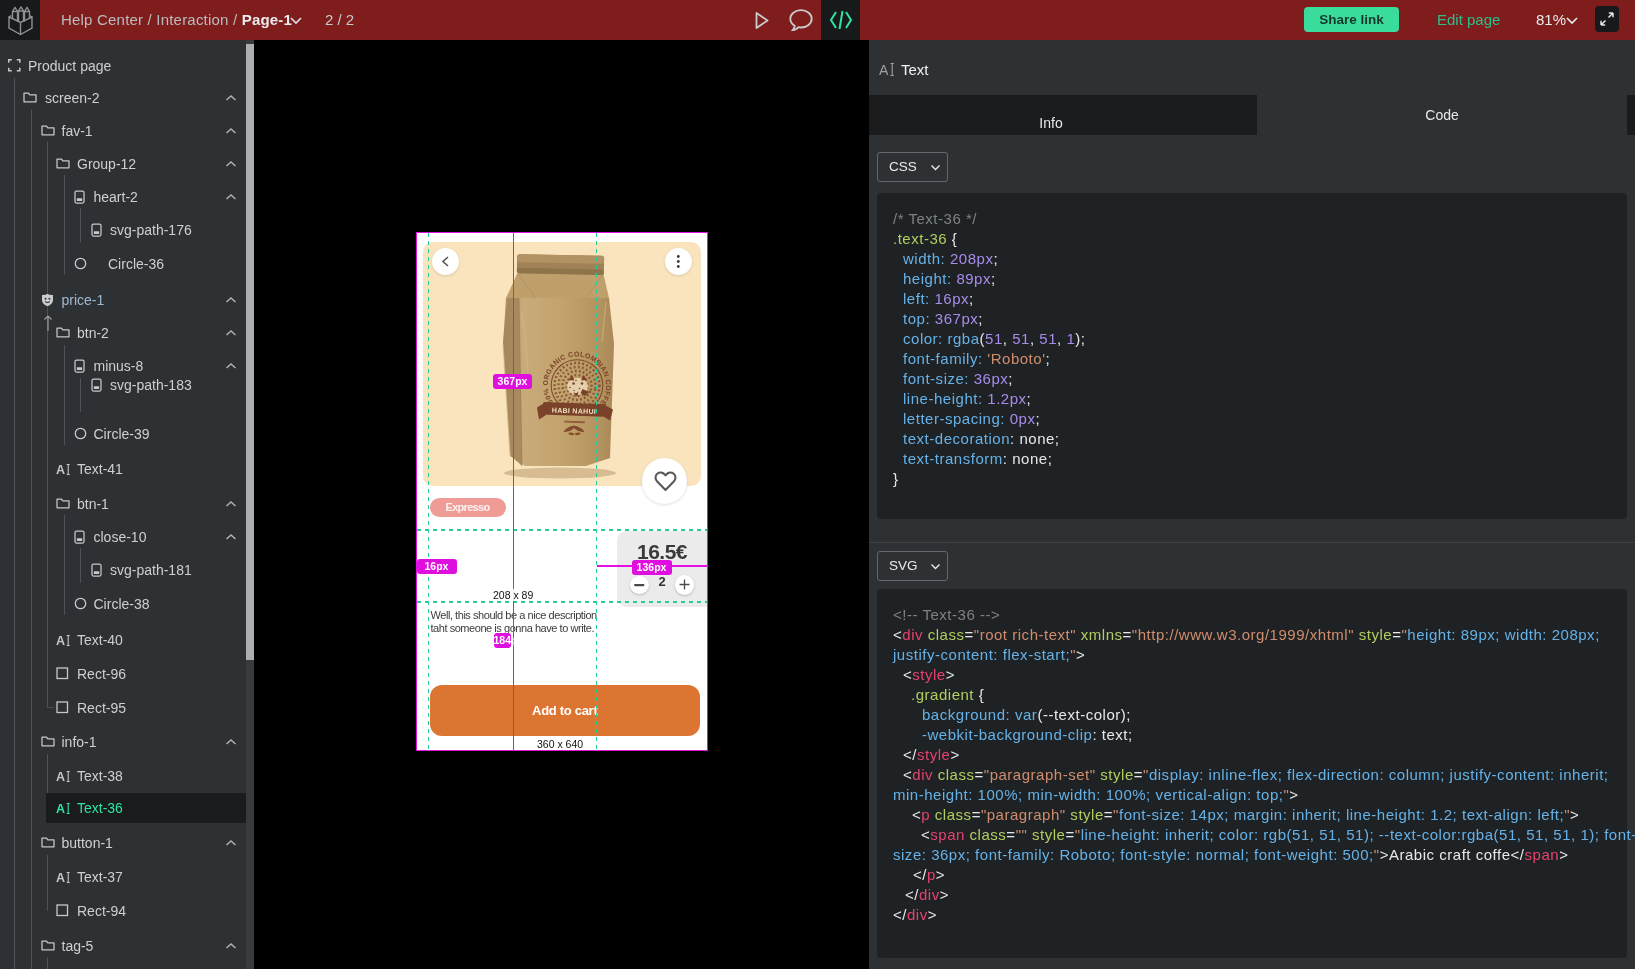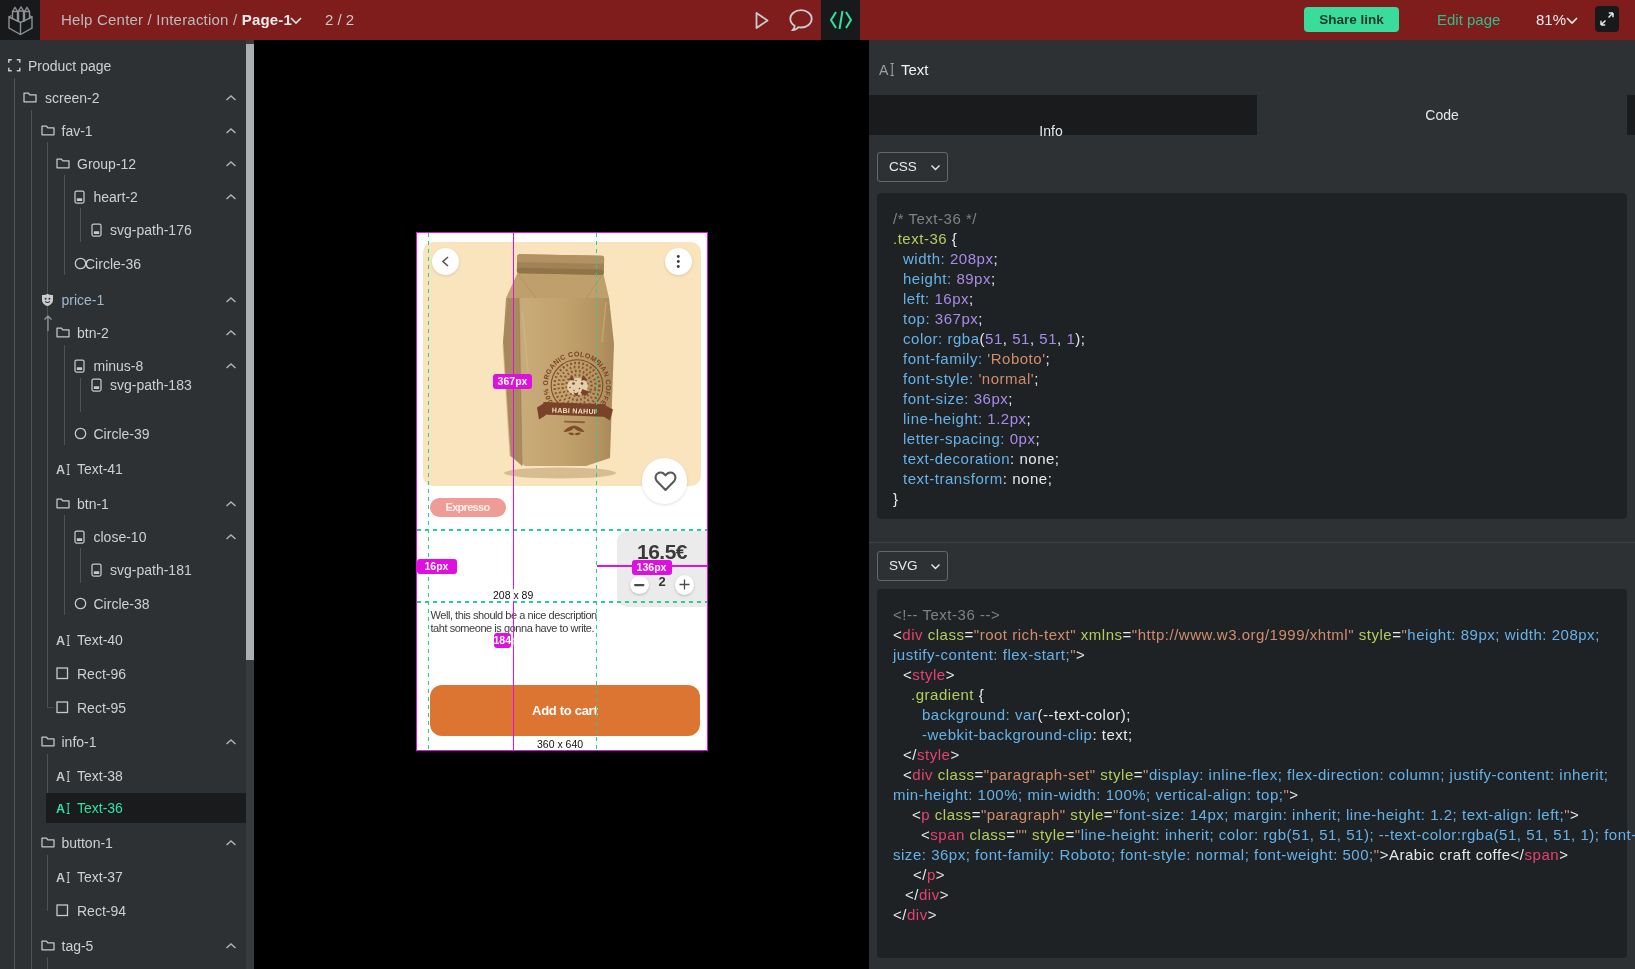--- a/index.html
+++ b/index.html
@@ -162,21 +162,21 @@
       <svg class="ic" style="left:90.5px" width="11" height="14">
         <rect x="1" y="1" width="9" height="12" rx="1.5" stroke="#C6C9CB" stroke-width="1.25" fill="none"></rect>
         <rect x="2.8" y="8.2" width="5.4" height="2.8" rx="0.6" fill="#C6C9CB"></rect>
       </svg>
       <span class="tx" style="left:110px">svg-path-176</span>
     </div>
   <div class="ab row" style="top:215px">
       <svg class="ic" style="left:74px" width="13" height="13">
         <circle cx="6.5" cy="6.5" r="5.2" stroke="#C6C9CB" stroke-width="1.3" fill="none"></circle>
       </svg>
-      <span class="tx" style="left:85px">Circle-36</span>
+      <span class="tx" style="left:108px">Circle-36</span>
     </div>
   <div class="ab row" style="top:250.5px">
       <svg class="ic" style="left:40.5px" width="13" height="14">
         <path d="M6.5 1 C8.5 2 10.5 2.3 12 2 V7 C12 10 9.5 12.2 6.5 13 C3.5 12.2 1 10 1 7 V2 C2.5 2.3 4.5 2 6.5 1 Z" fill="#C9CBCD"></path>
         <circle cx="4.6" cy="5.8" r="0.95" fill="#2E3134"></circle>
         <circle cx="8.4" cy="5.8" r="0.95" fill="#2E3134"></circle>
         <path d="M4.2 8.4 C5.5 9.8 7.5 9.8 8.8 8.4" stroke="#2E3134" stroke-width="1.1" fill="none"></path>
       </svg>
       <span class="tx" style="left:61.5px;color:#9FB9D0">price-1</span>
       <svg class="ch" width="12" height="8">
@@ -433,38 +433,37 @@
 <div class="ab mlabel" style="left:631.5px;top:559.5px;width:40px">136px</div>
 <div class="ab szlabel" style="left:491px;top:589px">208 x 89</div>
 <div class="ab szlabel" style="left:535px;top:737.5px">360 x 640</div>
 <div class="ab" id="panel">
   <svg class="ab" style="left:10px;top:22px" width="17" height="15">
       <text x="0" y="12.5" font-size="14" font-family="Liberation Sans" fill="#9CA0A3">A</text>
       <path d="M11.5 1.5 h3.4 M13.2 1.5 v12 M11.5 13.5 h3.4" stroke="#9CA0A3" stroke-width="1.1" fill="none"></path>
     </svg>
   <span class="ab ptitle">Text</span>
   <div class="ab" id="tabs">
-    <div class="ab tabtx" style="left:0;top:16px;width:364px">Info</div>
+    <div class="ab tabtx" style="left:0;top:8px;width:364px">Info</div>
     <div class="ab" id="tabcode">
         <div class="tabtx">Code</div>
       </div>
   </div>
   <div class="ab sel" style="left:8px;top:112px">CSS<svg class="ab" style="left:52px;top:11px" width="11" height="8">
         <path d="M1.5 1.5 L5.5 5.5 L9.5 1.5" stroke="#E8EAEC" stroke-width="1.4" fill="none"></path>
       </svg></div>
   <div class="ab codeblock" style="top:153px;height:326px">
     <div class="ln cmt">/* Text-36 */</div>
     <div class="ln"><span class="grn">.text-36</span> {</div>
     <div class="ln" style="padding-left:10px"><span class="blu">width: </span><span class="vio">208px</span>;</div>
     <div class="ln" style="padding-left:10px"><span class="blu">height: </span><span class="vio">89px</span>;</div>
     <div class="ln" style="padding-left:10px"><span class="blu">left: </span><span class="vio">16px</span>;</div>
     <div class="ln" style="padding-left:10px"><span class="blu">top: </span><span class="vio">367px</span>;</div>
     <div class="ln" style="padding-left:10px"><span class="blu">color: rgba</span>(<span class="vio">51</span>, <span class="vio">51</span>, <span class="vio">51</span>, <span class="vio">1</span>);</div>
     <div class="ln" style="padding-left:10px"><span class="blu">font-family: </span><span class="sal">'Roboto'</span>;</div>
-    <div class="ln" style="padding-left:10px"><span class="blu">font-style: </span><span class="sal">'normal'</span>;</div>
     <div class="ln" style="padding-left:10px"><span class="blu">font-size: </span><span class="vio">36px</span>;</div>
     <div class="ln" style="padding-left:10px"><span class="blu">line-height: </span><span class="vio">1.2px</span>;</div>
     <div class="ln" style="padding-left:10px"><span class="blu">letter-spacing: </span><span class="vio">0px</span>;</div>
     <div class="ln" style="padding-left:10px"><span class="blu">text-decoration</span>: none;</div>
     <div class="ln" style="padding-left:10px"><span class="blu">text-transform</span>: none;</div>
     <div class="ln">}</div>
   </div>
   <div class="ab" id="divider"></div>
   <div class="ab sel" style="left:8px;top:511px">SVG<svg class="ab" style="left:52px;top:11px" width="11" height="8">
         <path d="M1.5 1.5 L5.5 5.5 L9.5 1.5" stroke="#E8EAEC" stroke-width="1.4" fill="none"></path>

